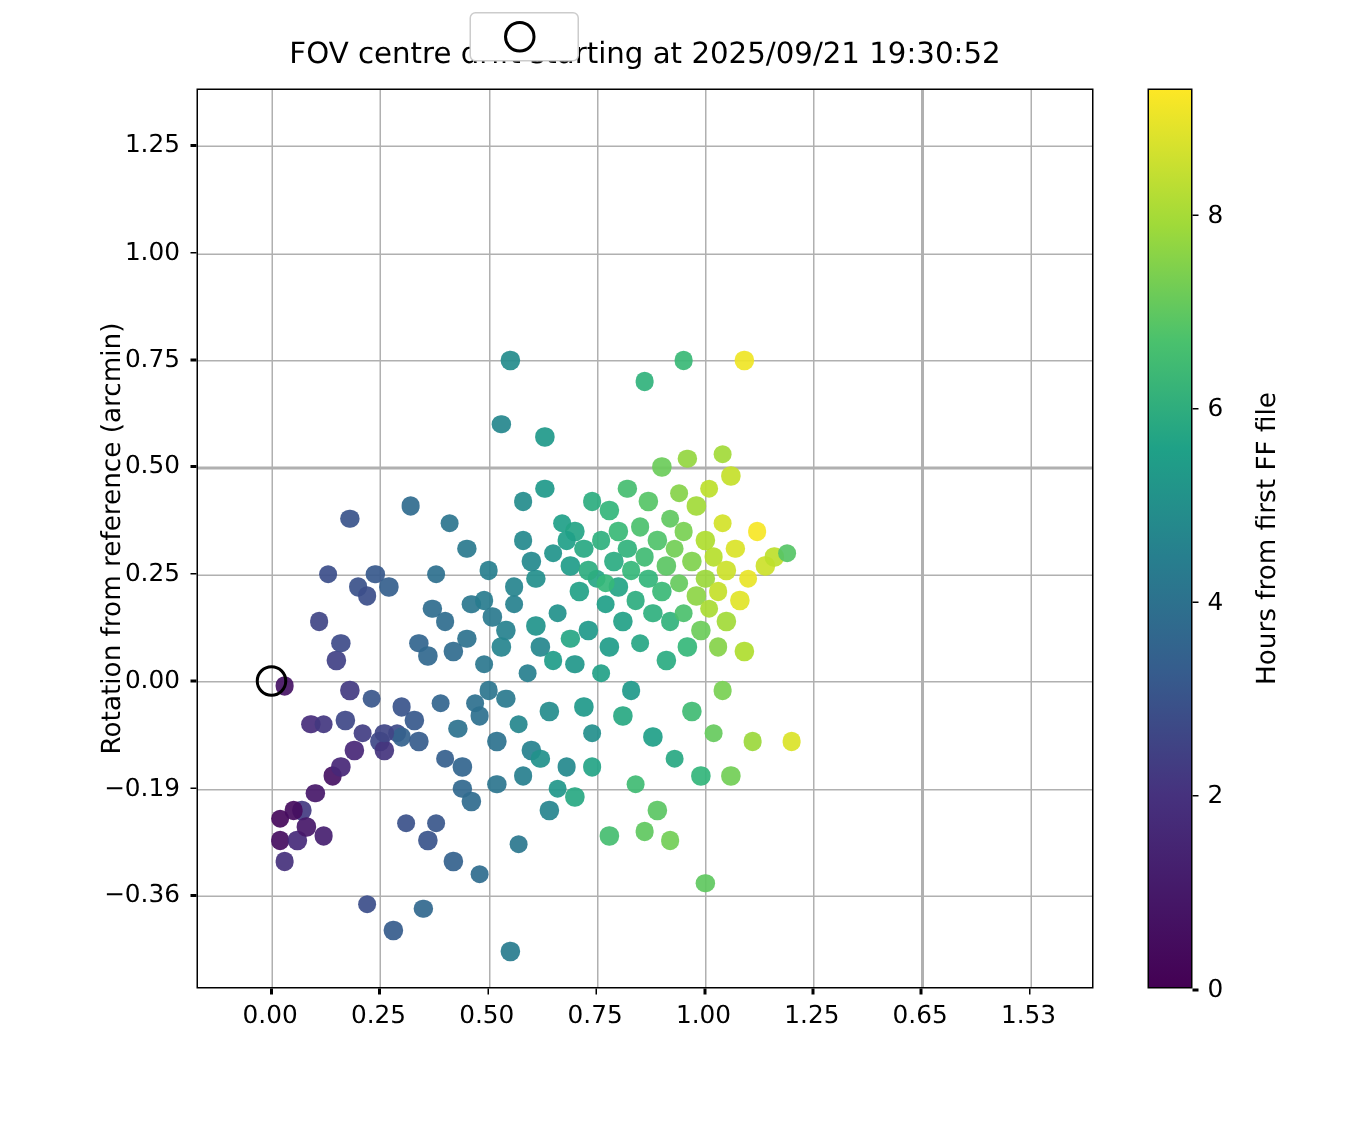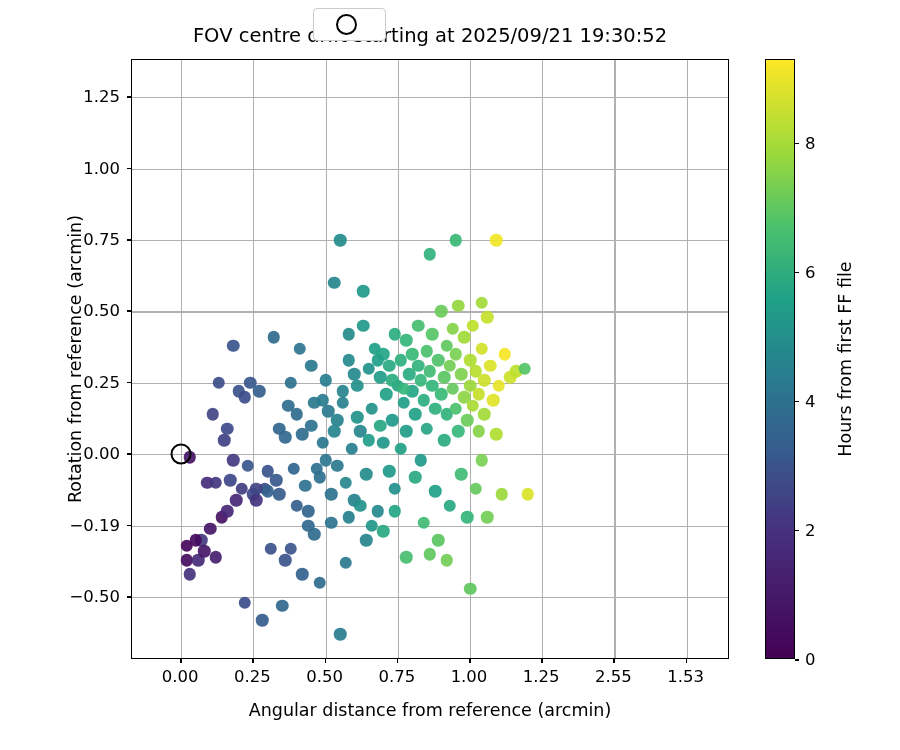--- a/index.html
+++ b/index.html
@@ -329,42 +329,41 @@
       <div class="tlx" style="left: 121.333px;">0.25</div>
       <div class="tickx" style="left: 193.556px;"></div>
       <div class="tlx" style="left: 193.556px;">0.50</div>
       <div class="tickx" style="left: 265.778px;"></div>
       <div class="tlx" style="left: 265.778px;">0.75</div>
       <div class="tickx" style="left: 338px;"></div>
       <div class="tlx" style="left: 338px;">1.00</div>
       <div class="tickx" style="left: 410.222px;"></div>
       <div class="tlx" style="left: 410.222px;">1.25</div>
       <div class="tickx" style="left: 482.444px;"></div>
-      <div class="tlx" style="left: 482.444px;">2.55</div>
+      <div class="tlx" style="left: 482.444px;">0.65</div>
       <div class="tickx" style="left: 554.667px;"></div>
       <div class="tlx" style="left: 554.667px;">1.53</div>
       <div class="ticky" style="top: 537.143px;"></div>
-      <div class="tly" style="top: 537.143px;">−0.50</div>
+      <div class="tly" style="top: 537.143px;">−0.36</div>
       <div class="ticky" style="top: 465.714px;"></div>
       <div class="tly" style="top: 465.714px;">−0.19</div>
       <div class="ticky" style="top: 394.286px;"></div>
       <div class="tly" style="top: 394.286px;">0.00</div>
       <div class="ticky" style="top: 322.857px;"></div>
       <div class="tly" style="top: 322.857px;">0.25</div>
       <div class="ticky" style="top: 251.429px;"></div>
       <div class="tly" style="top: 251.429px;">0.50</div>
       <div class="ticky" style="top: 180px;"></div>
       <div class="tly" style="top: 180px;">0.75</div>
       <div class="ticky" style="top: 108.571px;"></div>
       <div class="tly" style="top: 108.571px;">1.00</div>
       <div class="ticky" style="top: 37.1429px;"></div>
       <div class="tly" style="top: 37.1429px;">1.25</div>
     </div>
 
-  <div id="xlabel">Angular distance from reference (arcmin)</div>
 
   <div id="ylabel-wrap">
     <div id="ylabel">Rotation from reference (arcmin)</div>
   </div>
 
   <div id="legend">
     <span class="lmark"></span>
   </div>
 
   <div id="cbwrap">

